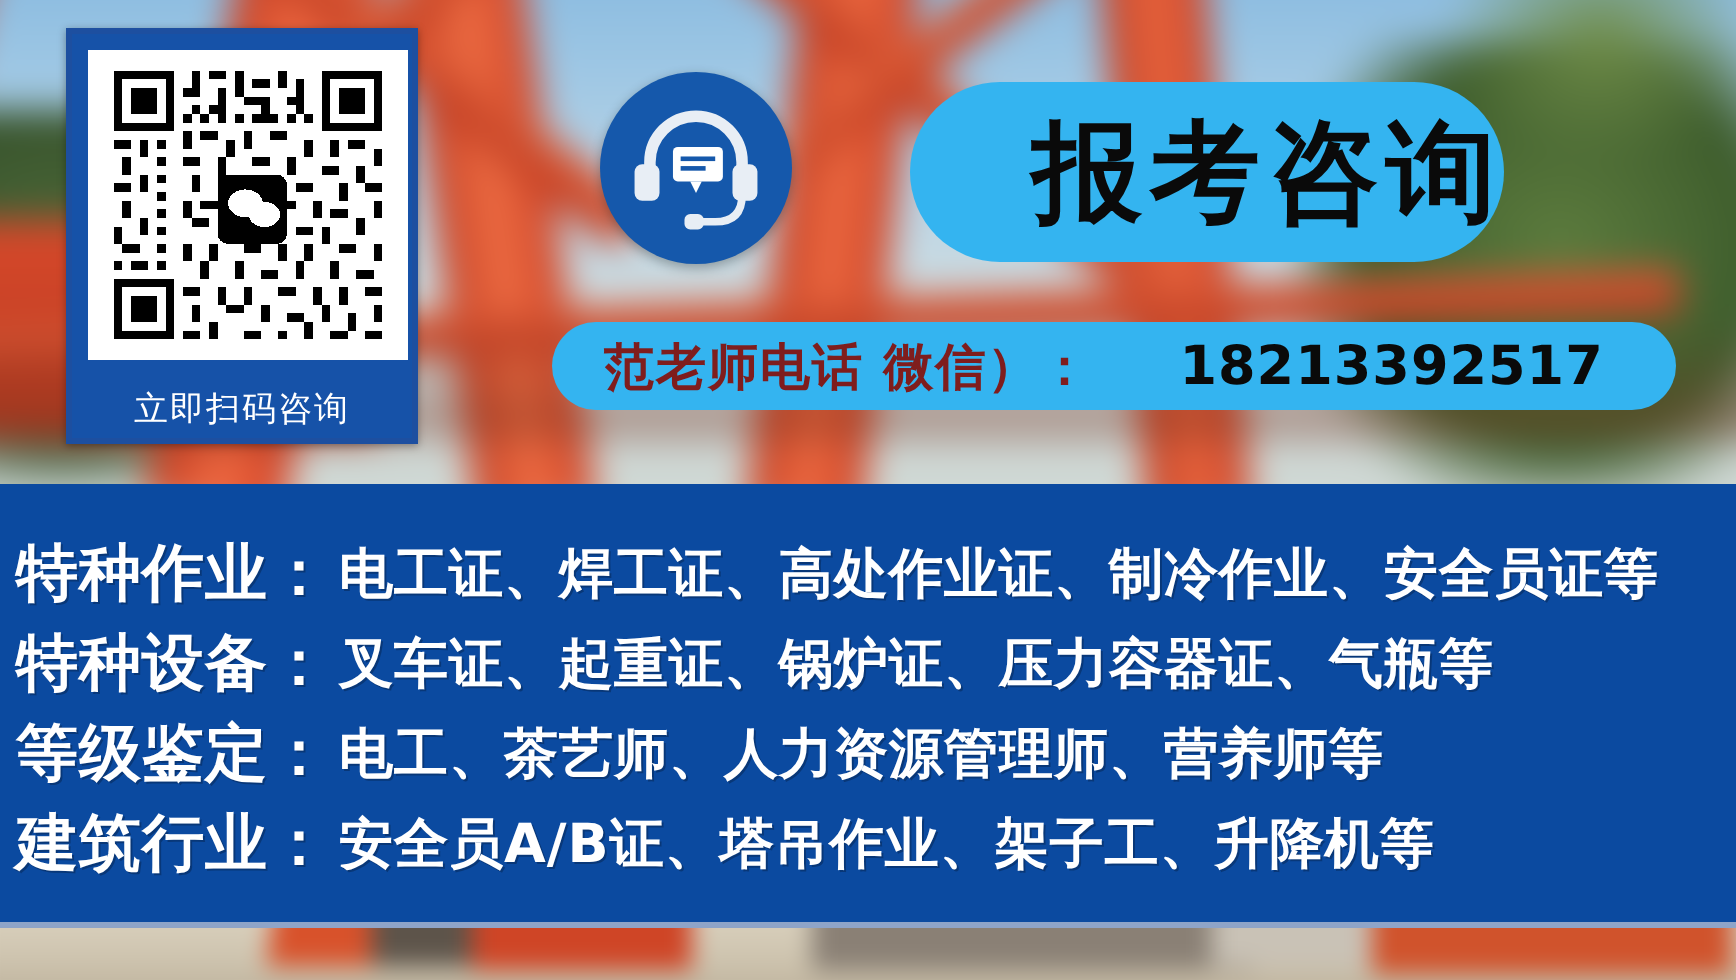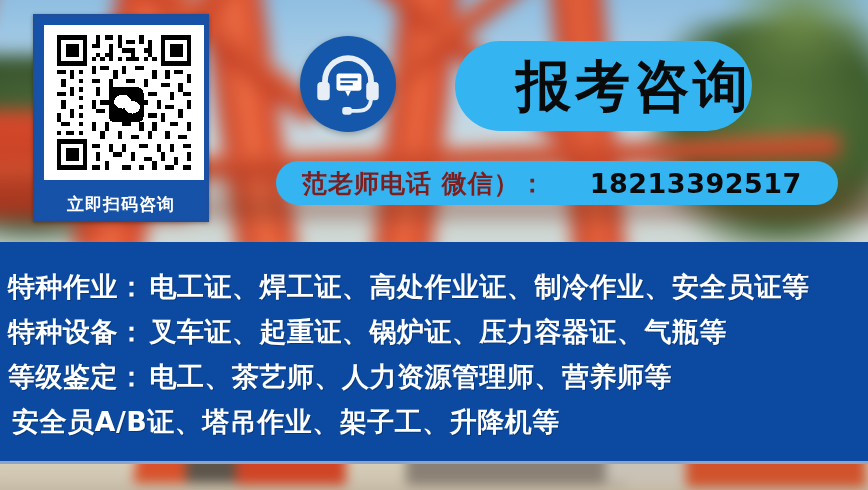--- a/index.html
+++ b/index.html
@@ -67,21 +67,21 @@
     position:absolute;left:33px;top:14px;width:176px;height:208px;
     background:#1652a8;border:3px solid #1d4fa0;box-sizing:border-box;
     box-shadow:0 1px 4px rgba(0,0,0,.35);
   }
   .qr-white{
     position:absolute;left:8px;top:8px;width:160px;height:155px;background:#fff;
   }
   .qr-img{position:absolute;left:6px;top:6px;width:148px;height:143px;}
   .qr-caption{
     position:absolute;left:0;right:0;bottom:3px;text-align:center;
-    color:#ffffff;font-size:17px;font-weight:bold;letter-spacing:1px;
+    color:#ffffff;font-size:17px;font-weight:normal;letter-spacing:1px;
     font-family:"DejaVu Sans","Liberation Sans",sans-serif;
   }
 
   
   .headset{
     position:absolute;left:300px;top:36px;width:96px;height:96px;border-radius:50%;
     background:#1558ab;box-shadow:0 2px 6px rgba(0,0,0,.3);
   }
 
   
@@ -117,21 +117,21 @@
   }
   .row{
     position:absolute;left:8px;right:8px;height:40px;display:flex;align-items:center;
     white-space:nowrap;
   }
   .row.r0{top:25px;}
   .row.r1{top:70px;}
   .row.r2{top:115px;}
   .row.r3{top:160px;}
   .row .lbl{
-    color:#ffffff;font-size:27px;font-weight:bold;letter-spacing:.5px;
+    color:#ffffff;font-size:31px;font-weight:bold;letter-spacing:.5px;
     font-family:Liberation Sans, sans-serif;
     text-shadow:1px 1px 0 rgba(0,0,0,.25);
   }
   .row .val{
     color:#ffffff;font-size:27px;font-weight:bold;letter-spacing:.5px;
     margin-left:4px;
     font-family:"DejaVu Sans","Liberation Sans",sans-serif;
     text-shadow:1px 1px 0 rgba(0,0,0,.25);
   }
 
@@ -354,20 +354,21 @@
     </div>
     <div class="row r1">
       <span class="lbl">特种设备：</span>
       <span class="val">叉车证、起重证、锅炉证、压力容器证、气瓶等</span>
     </div>
     <div class="row r2">
       <span class="lbl">等级鉴定：</span>
       <span class="val">电工、茶艺师、人力资源管理师、营养师等</span>
     </div>
     <div class="row r3">
+      <span class="lbl">建筑行业：</span>
       <span class="val">安全员A/B证、塔吊作业、架子工、升降机等</span>
     </div>
   </div>
 
   <div class="bottom-strip">
     <div class="bs-blur">
       <div class="bs-base"></div>
       <div class="bs-o1"></div>
       <div class="bs-d1"></div>
       <div class="bs-o2"></div>

